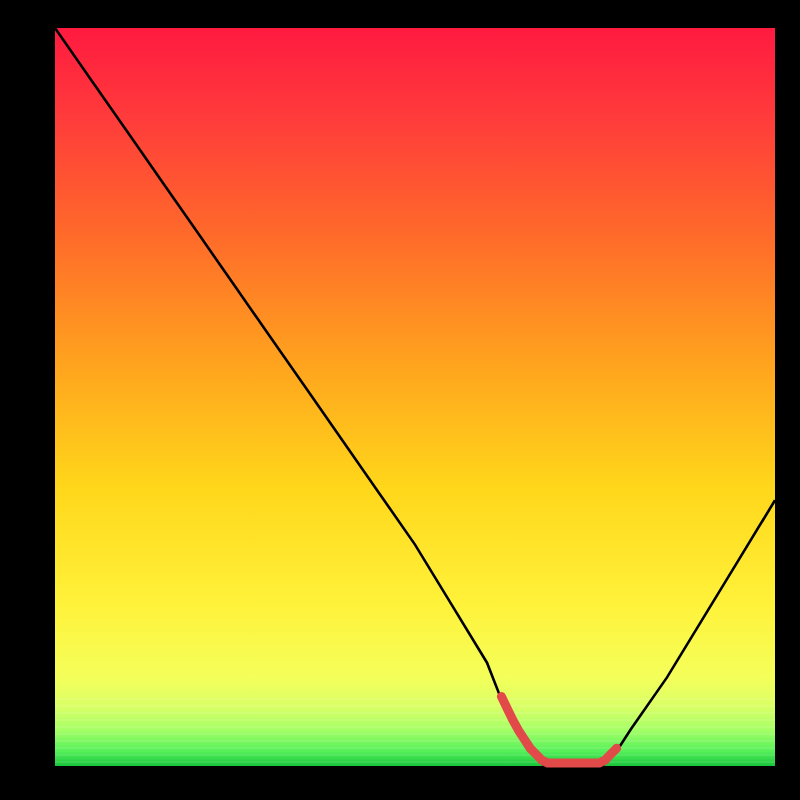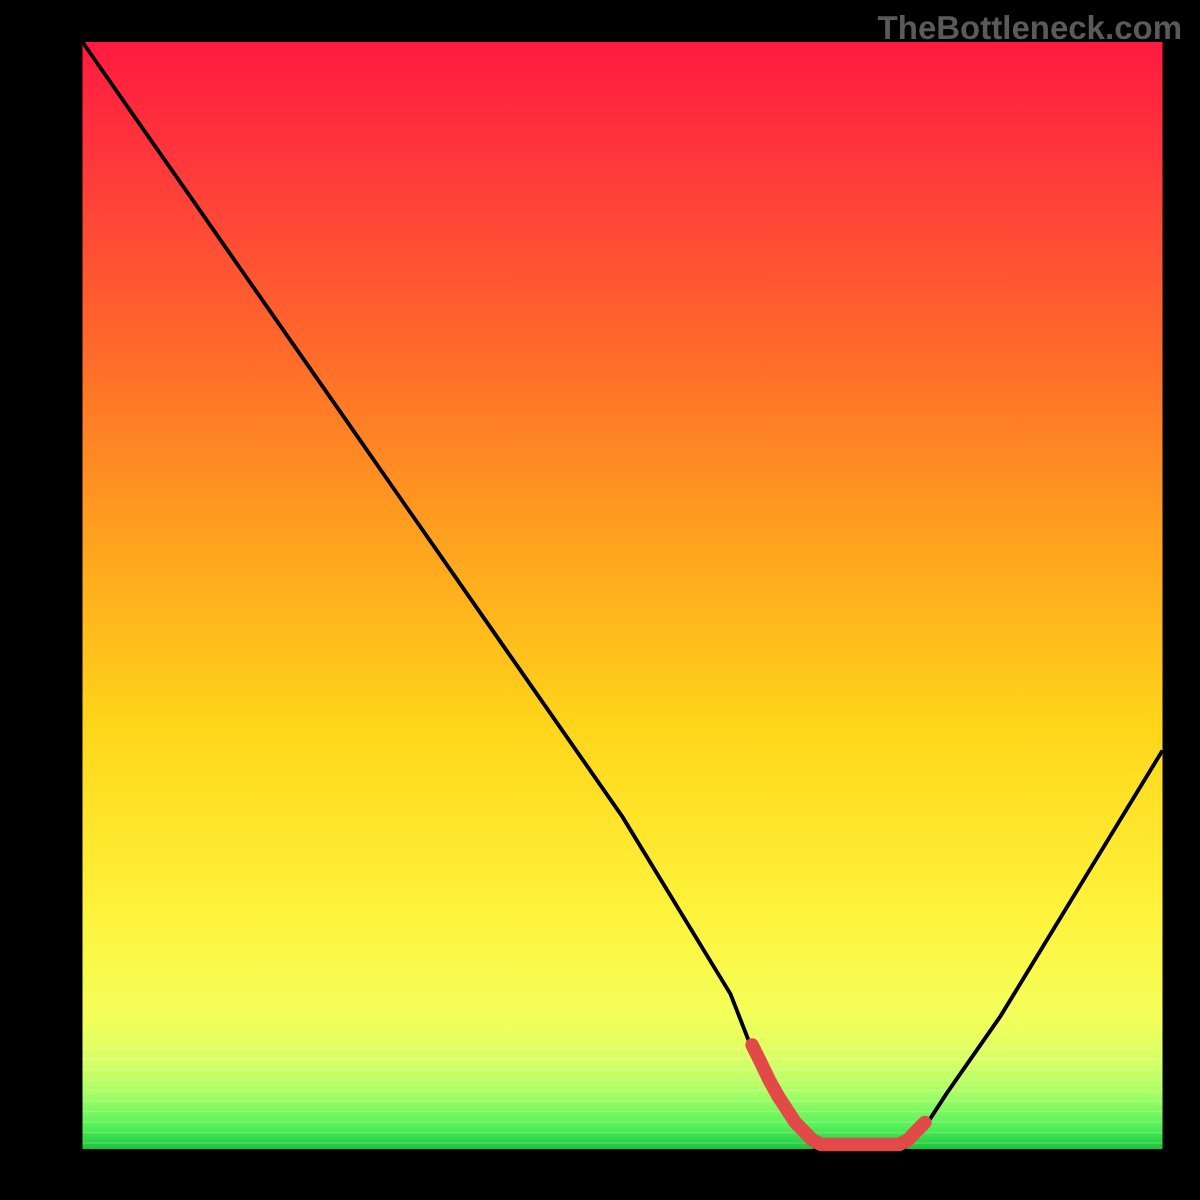--- a/index.html
+++ b/index.html
@@ -28,21 +28,20 @@
   svg {
     position: absolute;
     top: 0;
     left: 0;
   }
 </style>
 </head>
 <body>
 
 <div class="container">
-  <div class="watermark">TheBottleneck.com</div>
 
   <svg id="chart-svg" width="800" height="800">
     <defs>
       <linearGradient id="bg-grad" x1="0" y1="0" x2="0" y2="1">
           <stop offset="0%" stop-color="#ff1a40"></stop>
           <stop offset="12%" stop-color="#ff3b3b"></stop>
           <stop offset="28.000000000000004%" stop-color="#ff6a2a"></stop>
           <stop offset="45%" stop-color="#ffa21e"></stop>
           <stop offset="62%" stop-color="#ffd61a"></stop>
           <stop offset="78%" stop-color="#fff23a"></stop>

